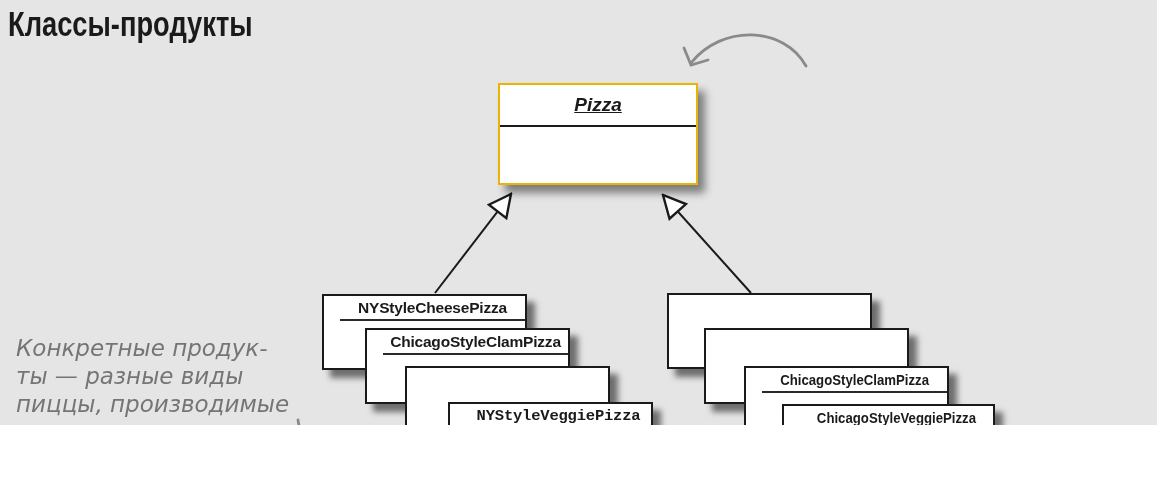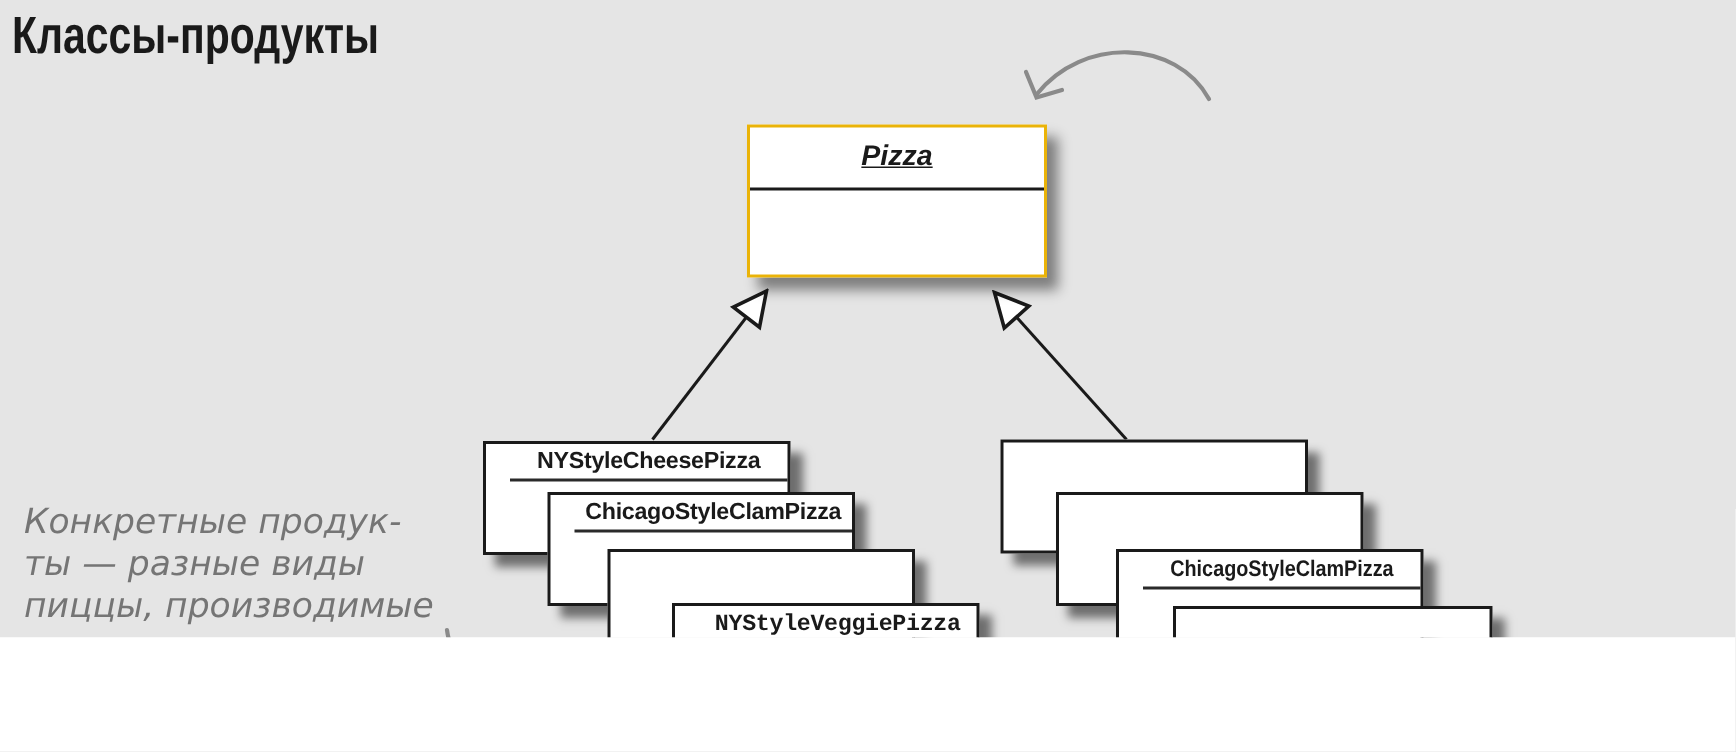--- a/index.html
+++ b/index.html
@@ -133,20 +133,23 @@
       </div>
 
       <div class="cbox">
         <div class="ctitle">
           <span>ChicagoStyleClamPizza</span>
         </div>
         <div class="cbody"></div>
       </div>
 
       <div class="cbox">
+        <div class="ctitle">
+          <span>ChicagoStyleVeggiePizza</span>
+        </div>
         <div class="cbody"></div>
       </div>
     </div>
 
   <div class="note" id="products-note">Конкретные продук-
 ты — разные виды
 пиццы, производимые
 в наших пиццериях.</div>
 
 </div>

